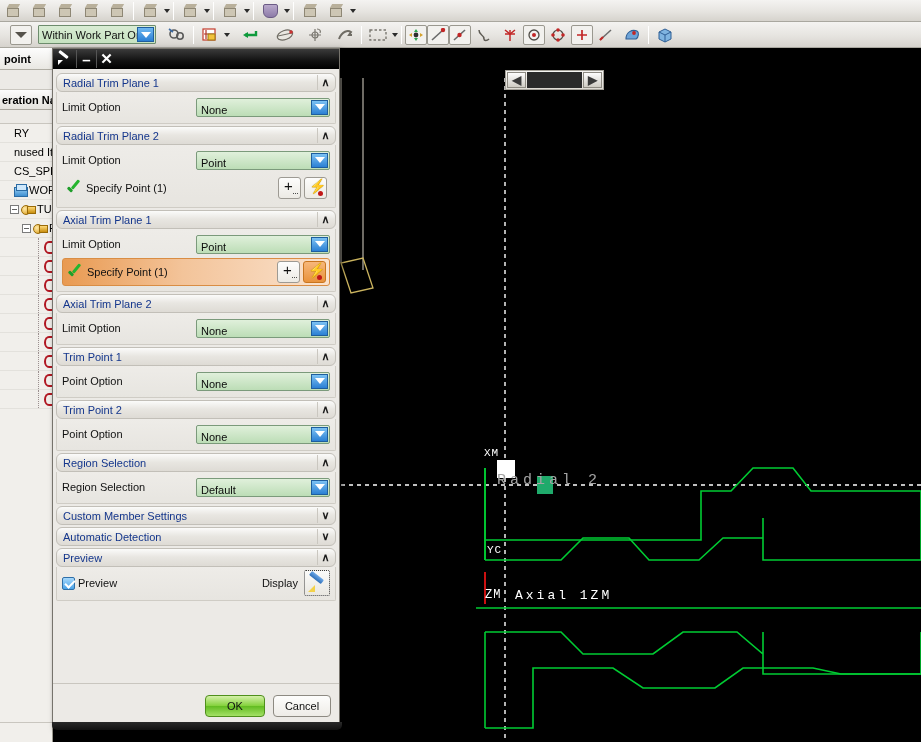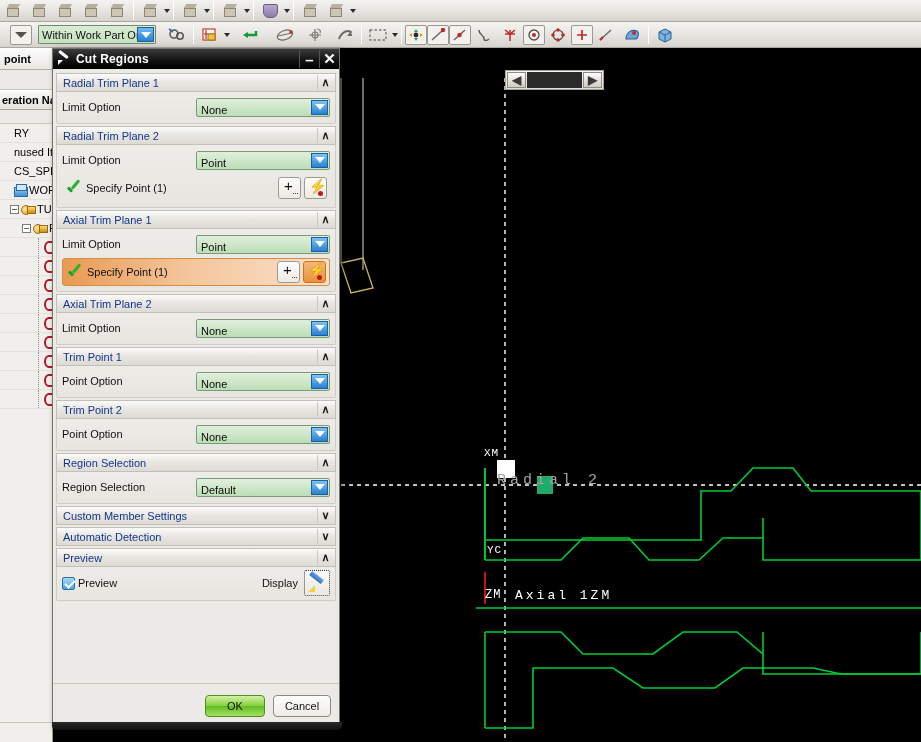--- a/index.html
+++ b/index.html
@@ -146,21 +146,21 @@
     border-left: 1px solid #555;
   }
 
   #dlg-body {
     flex: 1; overflow: hidden; padding: 2px 3px 0 3px;
     background: #eceae6; display: flex; flex-direction: column;
   }
   .grp-hdr {
     height: 19px; display: flex; align-items: center; justify-content: space-between;
     background: linear-gradient(180deg,#fbfbfa 0%,#e8e6e1 48%,#dedbd5 100%);
-    border: 1px solid #c2bfb8; border-radius: 0; margin-top: 2px;
+    border: 1px solid #c2bfb8; border-radius: 6px; margin-top: 2px;
     padding: 0 2px 0 6px; flex: 0 0 auto;
   }
   .grp-hdr span.lbl { font-size: 11px; color: #14368c; }
   .chev {
     width: 16px; height: 15px; display: flex; align-items: center; justify-content: center;
     color: #1a1a1a; font-size: 11px; font-weight: bold;
     border-left: 1px solid #cac7c0;
   }
   .grp-body {
     background: linear-gradient(180deg,#eeece8 0%,#e7e5e0 100%);
@@ -627,21 +627,20 @@
       <div class="sc-arrow">◀</div>
       <div class="sc-track"></div>
       <div class="sc-arrow">▶</div>
     </div>
   </div>
 
   <div id="dialog">
 
     <div id="dlg-title">
       <span class="dlg-icon"></span>
-      <span id="dlg-title-text">Cut Regions</span>
       <span class="ttl-btn">–</span>
       <span class="ttl-btn">✕</span>
     </div>
 
     <div id="dlg-body">
 
       <div class="grp-hdr">
         <span class="lbl">Radial Trim Plane 1</span>
         <span class="chev">∧</span>
       </div>

